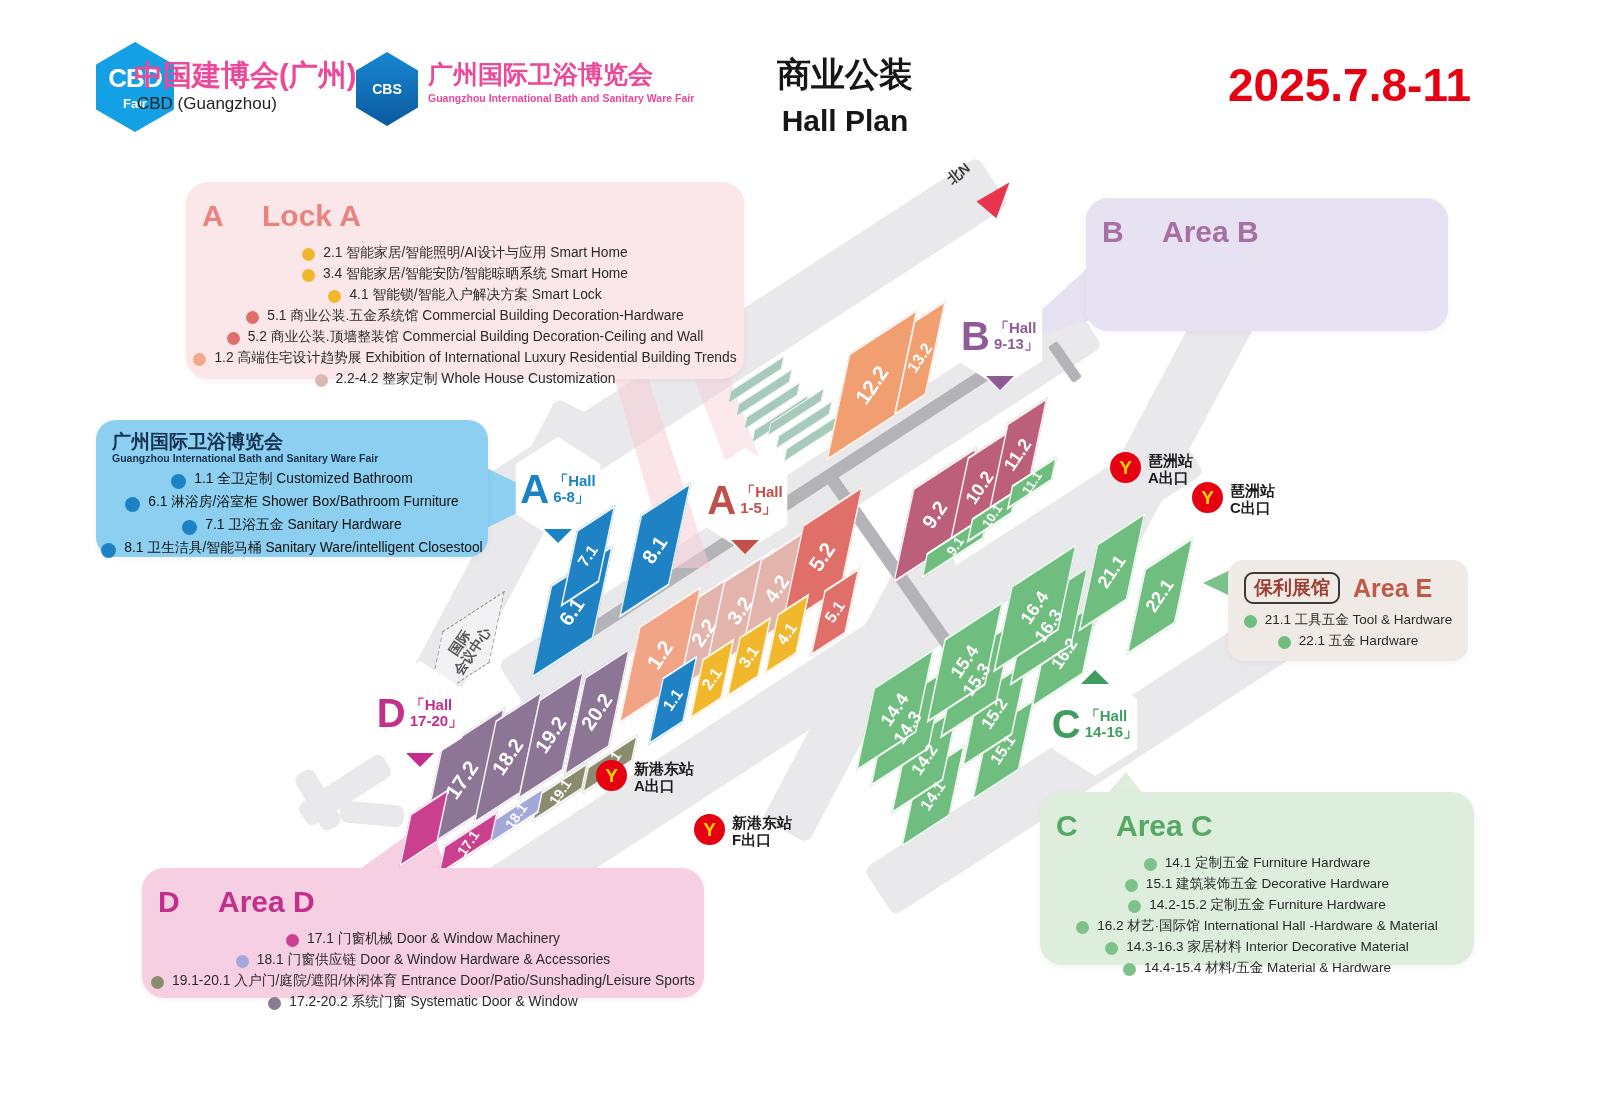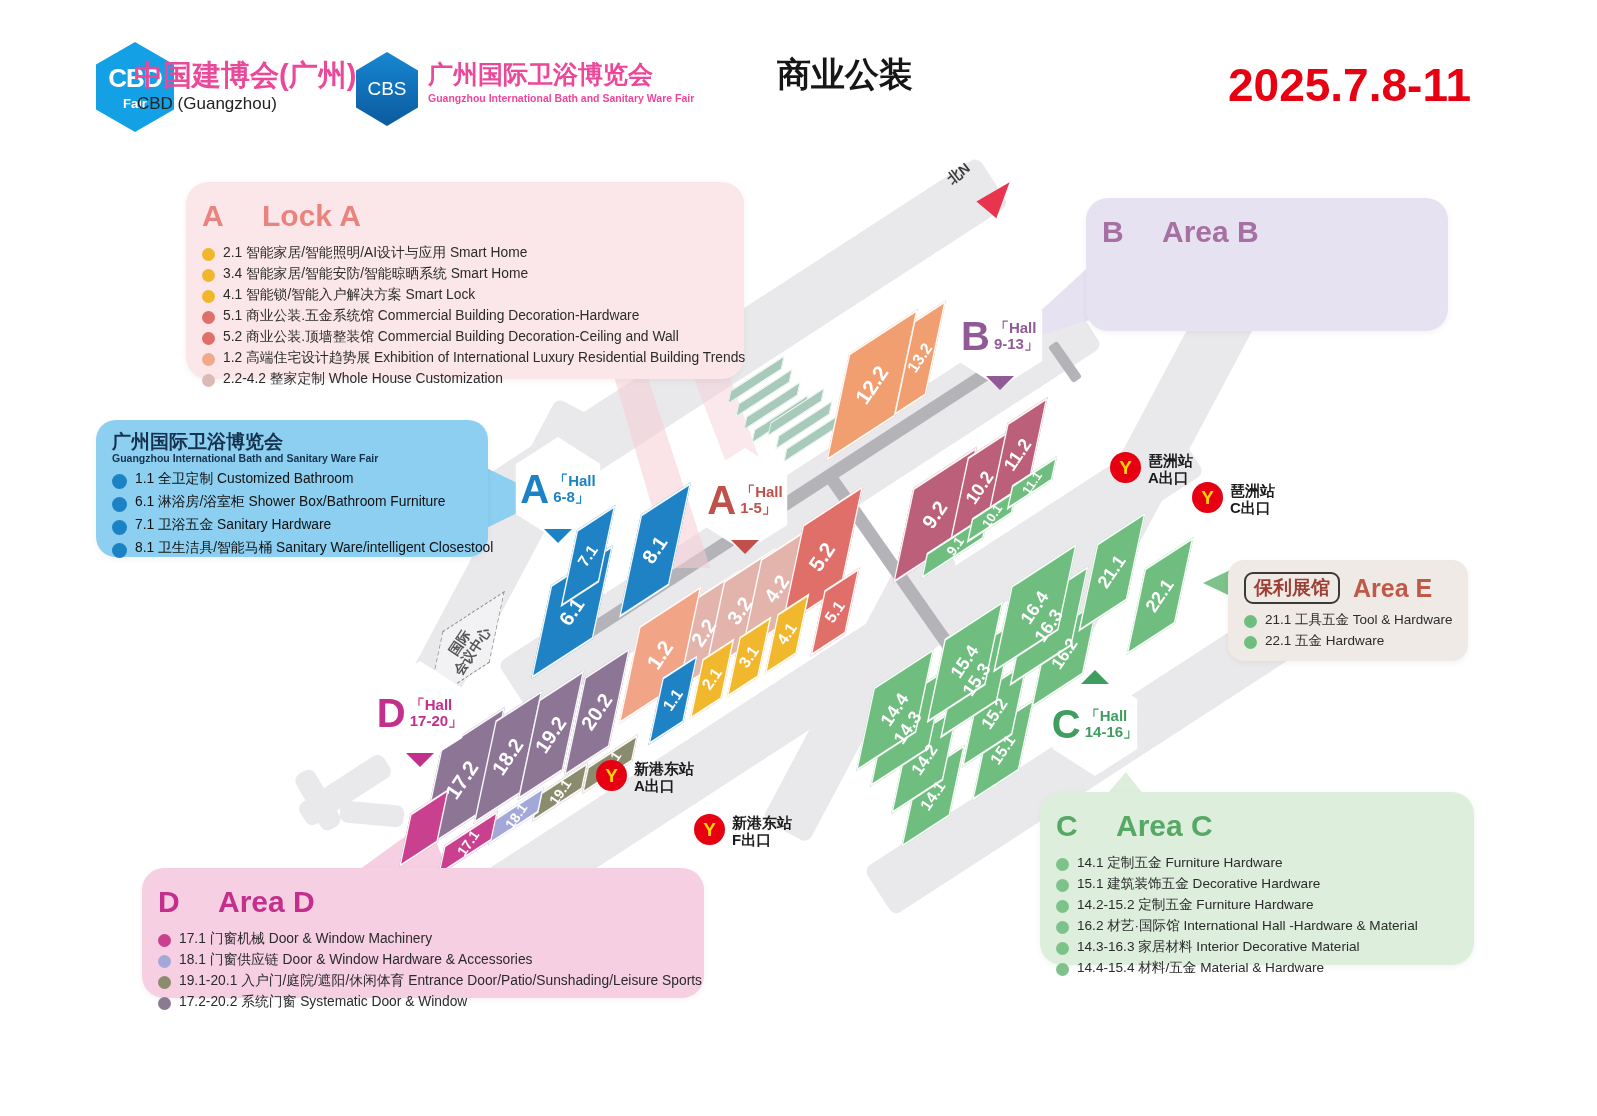--- a/index.html
+++ b/index.html
@@ -5,21 +5,21 @@
   html,body{margin:0;padding:0;background:#fff;}
   #canvas{position:relative;width:1597px;height:1116px;background:#ffffff;overflow:hidden;
           font-family:"Liberation Sans","DejaVu Sans",sans-serif;color:#222;}
   
   .hexlogo{position:absolute;display:flex;flex-direction:column;align-items:center;justify-content:center;
            clip-path:polygon(50% 0,100% 25%,100% 75%,50% 100%,0 75%,0 25%);color:#fff;font-weight:bold;}
   #cbdlogo{left:57px;top:42px;width:78px;height:90px;background:#13a0e4;margin-left:39px;}
   #cbdlogo .big{font-size:26px;font-weight:900;letter-spacing:-1px;}
   #cbdlogo .small{font-size:13px;margin-top:2px;}
   #cbslogo{left:356px;top:52px;width:62px;height:74px;background:linear-gradient(180deg,#1787d2,#0c5a9e);}
-  #cbslogo .big{font-size:19px;font-weight:400;}
+  #cbslogo .big{font-size:14px;font-weight:700;}
   .htitle{position:absolute;font-weight:bold;color:#ec4899;white-space:nowrap;}
   #cbd-zh{left:134px;top:56px;font-size:29px;}
   #cbd-en{left:137px;top:94px;font-size:17px;font-weight:normal;color:#222;}
   #cbs-zh{left:428px;top:58px;font-size:25px;}
   #cbs-en{left:428px;top:92px;font-size:10.5px;}
   #maintitle{position:absolute;left:700px;top:52px;width:290px;text-align:center;}
   #maintitle .zh{font-size:34px;font-weight:bold;color:#161616;}
   #maintitle .en{font-size:30px;font-weight:bold;color:#161616;margin-top:6px;}
   #date{position:absolute;left:1228px;top:58px;font-size:46px;font-weight:bold;color:#e60012;letter-spacing:0;}
   
@@ -44,21 +44,21 @@
   #conv-label{color:#555;font-size:13.5px;line-height:15px;font-weight:bold;}
   #north-label{position:absolute;z-index:5;font-size:14px;font-weight:bold;color:#3a3a3a;
                transform:rotate(-38deg);white-space:nowrap;}
   #north-tri{position:absolute;z-index:5;width:0;height:0;border-left:13px solid transparent;
              border-right:13px solid transparent;border-bottom:36px solid #e8354d;transform:rotate(40deg);}
   
   .card{position:absolute;z-index:8;border-radius:22px;box-shadow:0 2px 6px rgba(0,0,0,.05);padding:12px 16px;box-sizing:border-box;}
   .card h2{margin:2px 0 8px 0;font-size:30px;white-space:nowrap;}
   .oc{color:transparent;-webkit-text-stroke:2px currentColor;}
   @supports not (-webkit-text-stroke:1px black){.oc{color:inherit;}}
-  .litem{display:flex;align-items:flex-start;margin-bottom:5px;white-space:nowrap;}
+  .litem{display:flex;align-items:flex-start;margin-bottom:5px;white-space:nowrap;justify-content:center;}
   .dot{width:13px;height:13px;border-radius:50%;margin:3px 8px 0 0;flex:none;}
   .ltext{font-size:13.8px;color:#2b2b2b;line-height:15px;}
   #card-a{left:186px;top:182px;width:558px;height:197px;background:#fbe7ea;}
   #card-a h2{color:#e8837e;}
   #card-b{left:1086px;top:198px;width:362px;height:133px;background:#e7e2f1;}
   #card-b h2{color:#a770a3;}
   #card-bath{left:96px;top:420px;width:392px;height:137px;background:#8ccff0;border-radius:20px;}
   #card-bath .bt1{font-size:19px;font-weight:bold;color:#16324f;line-height:20px;}
   #card-bath .bt2{font-size:10.5px;font-weight:bold;color:#16324f;margin-bottom:7px;}
   #card-bath .ltext{color:#111;}
@@ -84,20 +84,21 @@
   </div>
   <div class="htitle" id="cbd-zh">中国建博会(广州)</div>
   <div class="htitle" id="cbd-en">CBD (Guangzhou)</div>
   <div class="hexlogo" id="cbslogo">
     <span class="big">CBS</span>
   </div>
   <div class="htitle" id="cbs-zh">广州国际卫浴博览会</div>
   <div class="htitle" id="cbs-en">Guangzhou International Bath and Sanitary Ware Fair</div>
   <div id="maintitle">
     <div class="zh">商业公装</div>
+    <div class="en">Hall Plan</div>
   </div>
   <div id="date">2025.7.8-11</div>
 
   <div id="map">
       <div class="road" style="position: absolute; left: 725px; top: 355px; width: 640px; height: 58px; transform: translate(-50%, -50%) rotate(-33deg);"></div>
       <div class="road" style="position: absolute; left: 800px; top: 505px; width: 680px; height: 64px; transform: translate(-50%, -50%) rotate(-33deg);"></div>
       <div class="road" style="position: absolute; left: 845px; top: 672px; width: 820px; height: 58px; transform: translate(-50%, -50%) rotate(-33deg);"></div>
       <div class="road" style="position: absolute; left: 1080px; top: 762px; width: 480px; height: 56px; transform: translate(-50%, -50%) rotate(-33deg);"></div>
       <div class="road" style="position: absolute; left: 500px; top: 560px; width: 52px; height: 340px; transform: translate(-50%, -50%) rotate(28deg);"></div>
       <div class="road" style="position: absolute; left: 860px; top: 690px; width: 52px; height: 320px; transform: translate(-50%, -50%) rotate(28deg);"></div>

